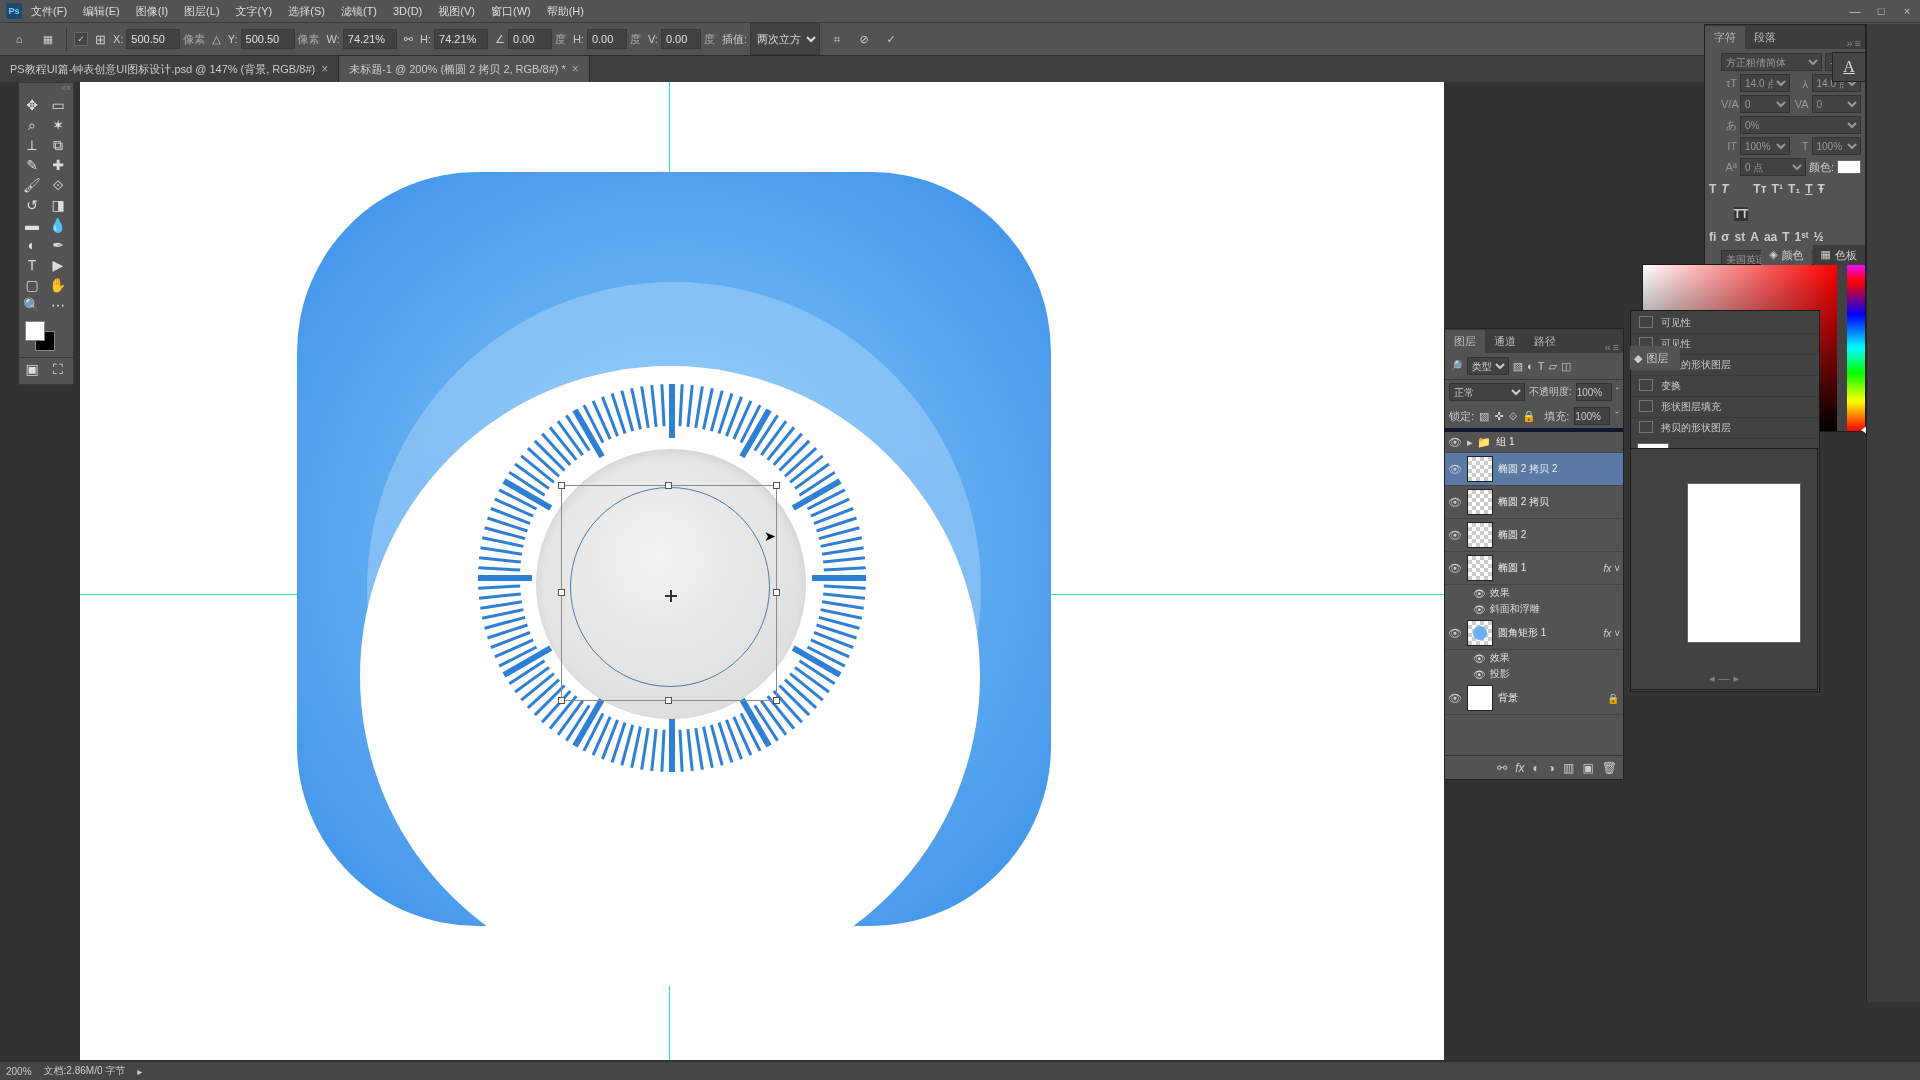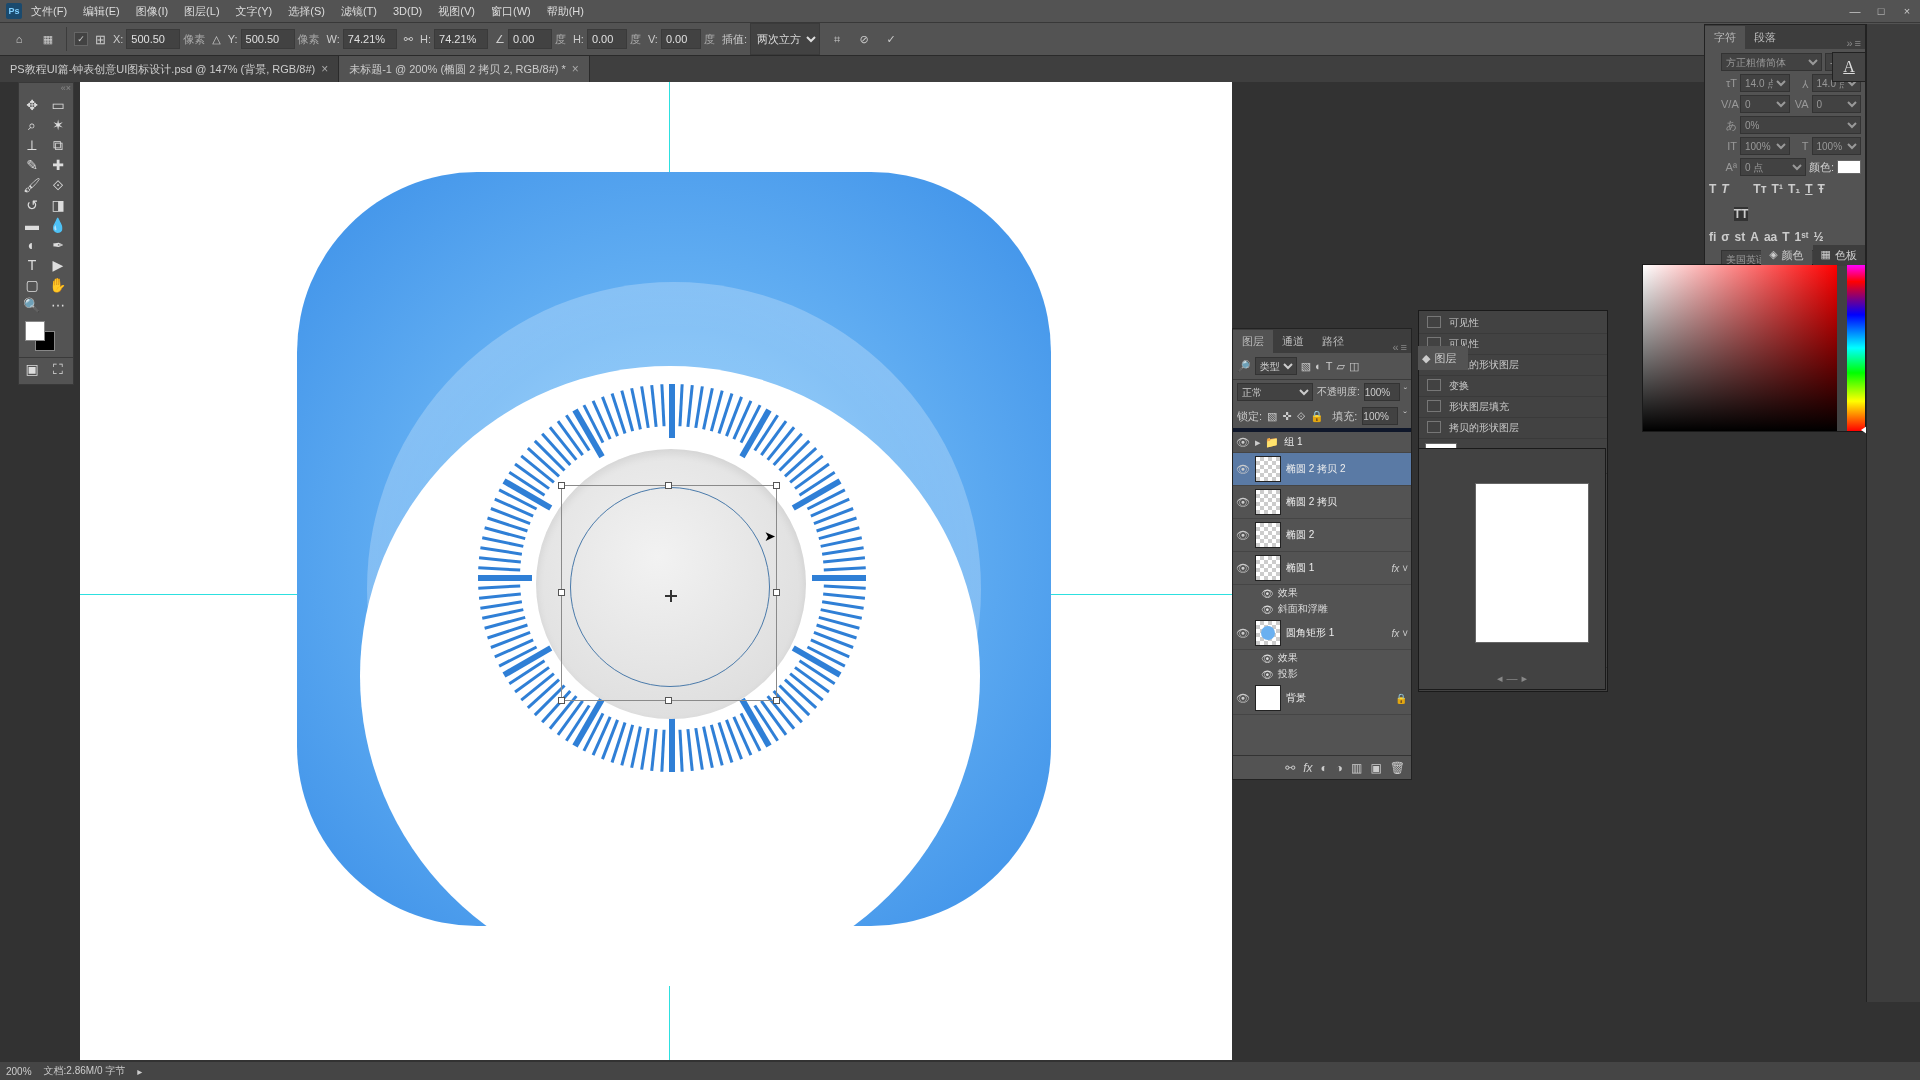--- a/index.html
+++ b/index.html
@@ -56,21 +56,21 @@
 .sel-circle { position: absolute; left: 490px; top: 405px; width: 200px; height: 200px; border: 1px solid #4a7aaa; border-radius: 50%; }
 .transform-box { position: absolute; left: 481px; top: 403px; width: 216px; height: 216px; border: 1px solid #8a8a8a; }
 .handle { position: absolute; width: 7px; height: 7px; background: #fff; border: 1px solid #555; }
 .center-mark { position: absolute; left: 585px; top: 508px; width: 12px; height: 12px; }
 .center-mark:before, .center-mark:after { content:""; position:absolute; background:#333; }
 .center-mark:before { left: 5px; top:0; width:2px; height:12px; }
 .center-mark:after { left:0; top:5px; width:12px; height:2px; }
 .cursor-arrow { position:absolute; left: 684px; top: 446px; font-size:14px; color:#000; }
 
 
-.right-stack { width: 688px; position: relative; padding-left: 6px; }
+.right-stack { width: 476px; position: relative; padding-left: 6px; }
 .right-bar { position: absolute; right: 0; top: -58px; width: 54px; height: 100%; background: #3d3d3d; border-left: 1px solid #222; }
 
 
 .char-panel { position:absolute; right: 54px; top: -58px; width: 162px; background:#535353; border:1px solid #222; }
 .panel-tabs { display:flex; height: 24px; background:#3d3d3d; align-items:flex-end; }
 .panel-tab { padding:4px 9px; font-size:11px; color:#bbb; }
 .panel-tab.active { background:#535353; }
 .panel-tab-right { margin-left:auto; display:flex; gap:2px; padding:0 4px; color:#888; }
 .char-body { padding: 4px; display:flex; flex-direction:column; gap:3px; }
 .char-row { display:flex; gap:3px; align-items:center;margin-left:12px; }

